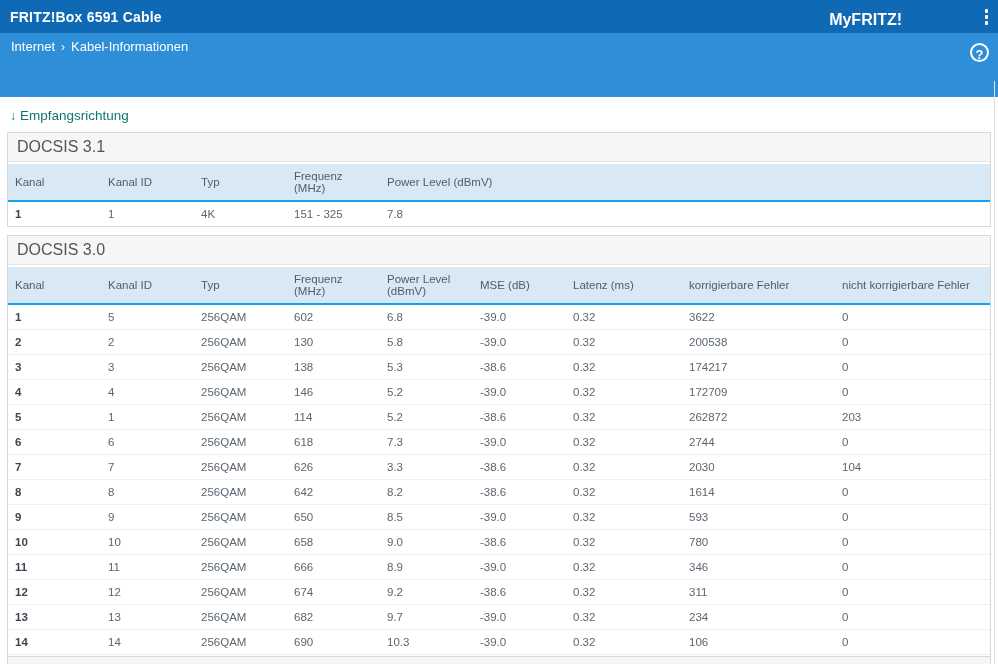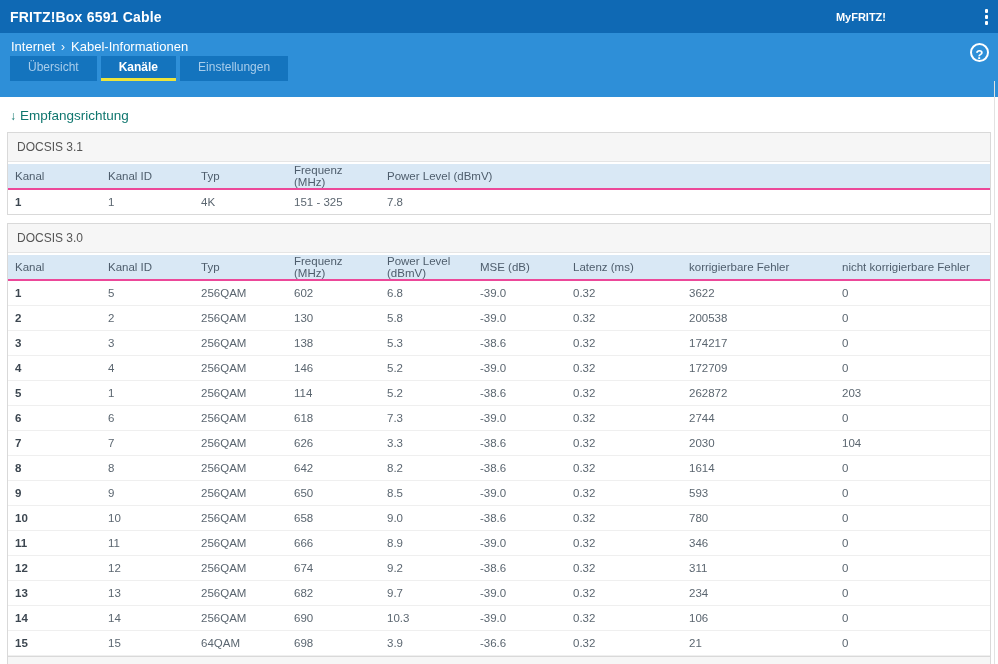--- a/index.html
+++ b/index.html
@@ -15,22 +15,22 @@
   
   .titlebar {
     height: 33px; background: #0F69B4;
     display: flex; align-items: center;
     padding: 0 10px; position: relative;
   }
   .app-title {
     margin: 0; color: #fff; font-size: 14px; font-weight: bold; letter-spacing: .2px;
   }
   .myfritz {
-    position: absolute; right: 112px; top: 11px;
-    color: #fff; font-size: 11px; font-weight: bold; text-decoration: none; cursor: pointer;
+    position: absolute; right: 96px; top: 11px;
+    color: #fff; font-size: 16px; font-weight: bold; text-decoration: none; cursor: pointer;
   }
   .kebab {
     position: absolute; right: 8px; top: 9px;
     display: flex; flex-direction: column; gap: 2.5px; cursor: pointer; padding: 0 2px;
   }
   .kebab span { width: 3.5px; height: 3.5px; background: #fff; border-radius: 1px; }
 
   
   .subbar { height: 64px; background: #2E8FD8; position: relative; }
   .breadcrumb {
@@ -56,29 +56,29 @@
   .content { padding: 11px 7px 0 7px; }
   .dir-link {
     display: inline-block; color: #0f766e; font-size: 13.5px; text-decoration: none;
     margin: 0 0 9px 3px; cursor: pointer;
   }
   .dir-link .arrow { font-size: 12px; margin-right: 4px; }
 
   .dtable { border: 1px solid #D9D9D9; background: #fff; margin-bottom: 8px; }
   .section-title {
     background: #F6F6F6; border-bottom: 1px solid #E5E5E5;
-    padding: 7px 9px; font-size: 12px; color: #555; line-height: 14px; height: 29px;
+    padding: 7px 9px; font-size: 16px; color: #555; line-height: 14px; height: 29px;
   }
   .dtable table {
     width: 100%; border-collapse: collapse; table-layout: fixed; margin-top: 2px;
   }
   .dtable th {
     background: #D9E8F5; text-align: left; font-weight: normal;
-    font-size: 11.5px; color: #4E5D6C; padding: 0 7px; height: 24px;
-    border-bottom: 2px solid #ec4899;
+    font-size: 11.5px; color: #4E5D6C; padding: 6px 7px; height: 24px;
+    border-bottom: 2px solid #0ea5e9;
   }
   .dtable td {
     font-size: 11.5px; color: #5B6670; padding: 6px 7px; height: 24px;
     border-top: 1px solid #EFEFEF; overflow: hidden; white-space: nowrap;
   }
   .dtable tbody tr:first-child td { border-top: none; }
   .dtable td:first-child { font-weight: bold; color: #3C4650; }
 
   
   .right-edge {
@@ -100,25 +100,20 @@
     <span></span>
     <span></span>
     <span></span>
   </div>
 </header>
 
 <div class="subbar">
   <div class="breadcrumb">
     <a>Internet</a><span class="crumb-sep">›</span><span>Kabel-Informationen</span>
   </div>
-  <nav class="tabs">
-    <a class="tab">Übersicht</a>
-    <a class="tab active">Kanäle</a>
-    <a class="tab">Einstellungen</a>
-  </nav>
   <div class="help">?</div>
 </div>
 
 <main class="content">
   <a class="dir-link">
     <span class="arrow">↓</span><span>Empfangsrichtung</span>
   </a>
   <div id="tables">
       <section class="dtable">
         <div class="section-title">DOCSIS 3.1</div>

